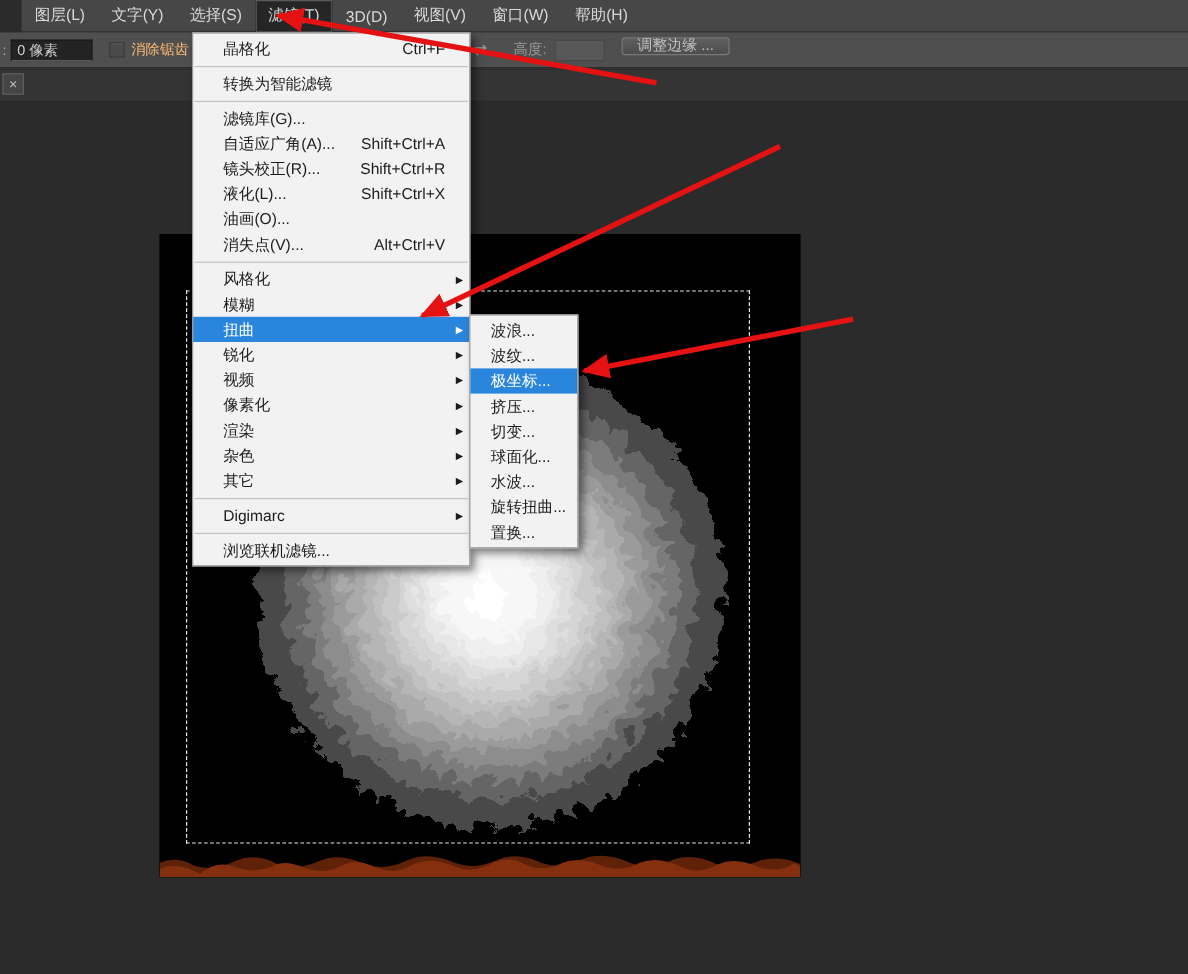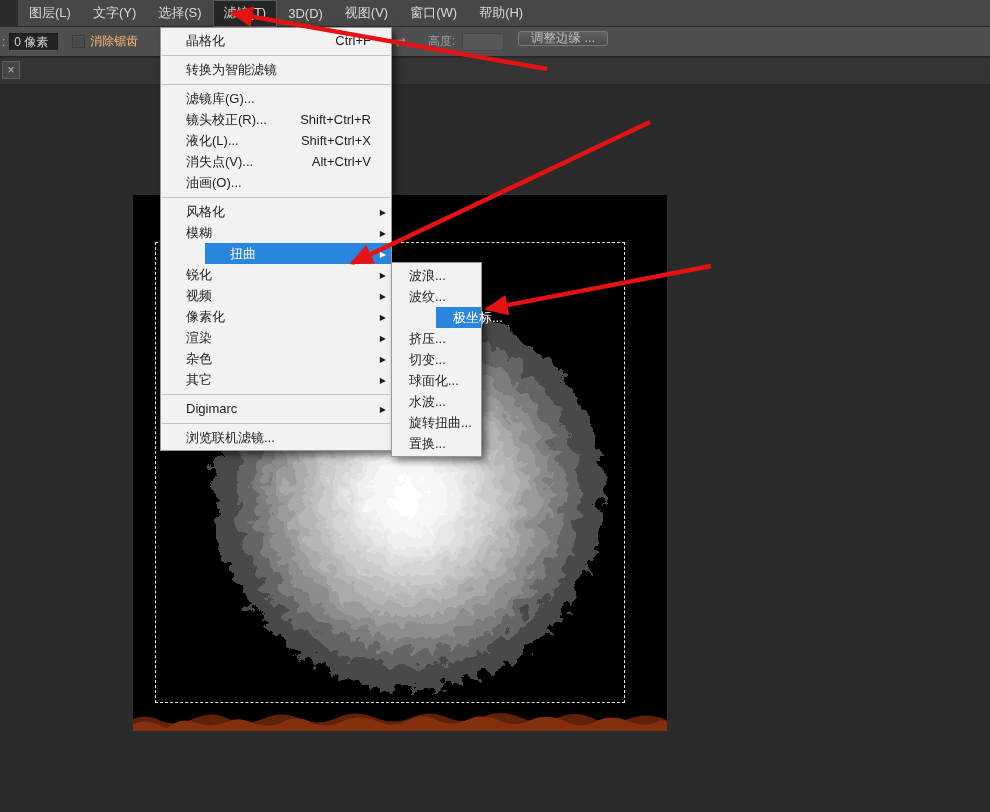--- a/index.html
+++ b/index.html
@@ -12,21 +12,21 @@
              background:#474747; border-bottom:1px solid #2e2e2e;
              display:flex; align-items:center; color:#d9d9d9; font-size:13px; }
   .mb-item { padding:5px 11px; height:27px; display:flex; align-items:center; cursor:default; }
   .mb-item.active { background:#262626; box-shadow:inset 0 0 0 1px #5a5a5a; }
 
   
   .optbar { position:absolute; left:0; top:27px; width:990px; height:30px;
             background:#4f4f4f; border-bottom:1px solid #262626;
             display:flex; align-items:center; font-size:12px; color:#b5b5b5; }
   .feather-colon { margin-left:2px; }
-  .px-field { margin-left:4px; width:49px; height:18px; background:#232323;
+  .px-field { margin-left:4px; width:68px; height:18px; background:#232323;
               border:1px solid #1a1a1a; border-bottom-color:#5c5c5c;
               color:#cfcfcf; font-size:12px; padding:1px 4px; line-height:15px; }
   .chk { margin-left:14px; width:13px; height:13px; background:#4a4a4a;
          border:1px solid #3c3c3c; box-shadow:inset 0 1px 0 #585858; }
   .chk-label { margin-left:5px; color:#fdba74; }
   .swap-icon { position:absolute; left:395px; color:#9a9a9a; font-size:13px; }
   .h-label { position:absolute; left:428px; color:#9a9a9a; }
   .h-field { position:absolute; left:462px; top:6px; width:42px; height:18px;
              background:#575757; border:1px solid #474747; }
   .refine-btn { position:absolute; left:518px; top:4px; height:15px; padding:0 12px;
@@ -54,21 +54,21 @@
                 box-shadow:4px 4px 7px rgba(0,0,0,.5); font-size:13px; color:#1c1c1c;
                 padding:2px 0; z-index:10; }
   #filter-menu { left:160px; top:27px; width:232px; }
   #distort-submenu { left:391px; top:262px; width:91px; }
   .menu-item { height:21px; display:flex; align-items:center; position:relative;
                padding:0 8px 0 25px; white-space:nowrap; cursor:default; }
   #distort-submenu .menu-item { padding-left:17px; }
   .menu-item .shortcut { margin-left:auto; padding-right:12px; }
   .menu-item .sub-arrow { position:absolute; right:5px; top:50%; transform:translateY(-50%);
                           font-size:8px; color:#1c1c1c; }
-  .menu-item.hl { background:#2a85dc; color:#fff;margin-left:44px; }
+  .menu-item.hl { background:#2a85dc; color:#fff; }
   .menu-item.hl .sub-arrow { color:#fff; }
   .menu-sep { height:8px; position:relative; }
   .menu-sep::after { content:""; position:absolute; left:1px; right:1px; top:4px;
                      border-top:1px solid #c4c4c4; }
 
   
   #arrows { position:absolute; left:0; top:0; z-index:20; pointer-events:none; }
 </style>
 </head>
 <body>
@@ -143,33 +143,37 @@
       </div>
       <div class="menu-sep"></div>
       <div class="menu-item">
         <span>转换为智能滤镜</span>
       </div>
       <div class="menu-sep"></div>
       <div class="menu-item">
         <span>滤镜库(G)...</span>
       </div>
       <div class="menu-item">
+        <span>自适应广角(A)...</span>
+        <span class="shortcut">Shift+Ctrl+A</span>
+      </div>
+      <div class="menu-item">
         <span>镜头校正(R)...</span>
         <span class="shortcut">Shift+Ctrl+R</span>
       </div>
       <div class="menu-item">
         <span>液化(L)...</span>
         <span class="shortcut">Shift+Ctrl+X</span>
       </div>
       <div class="menu-item">
+        <span>油画(O)...</span>
+      </div>
+      <div class="menu-item">
         <span>消失点(V)...</span>
         <span class="shortcut">Alt+Ctrl+V</span>
-      </div>
-      <div class="menu-item">
-        <span>油画(O)...</span>
       </div>
       <div class="menu-sep"></div>
       <div class="menu-item">
         <span>风格化</span>
         <span class="sub-arrow">▶</span>
       </div>
       <div class="menu-item">
         <span>模糊</span>
         <span class="sub-arrow">▶</span>
       </div>

